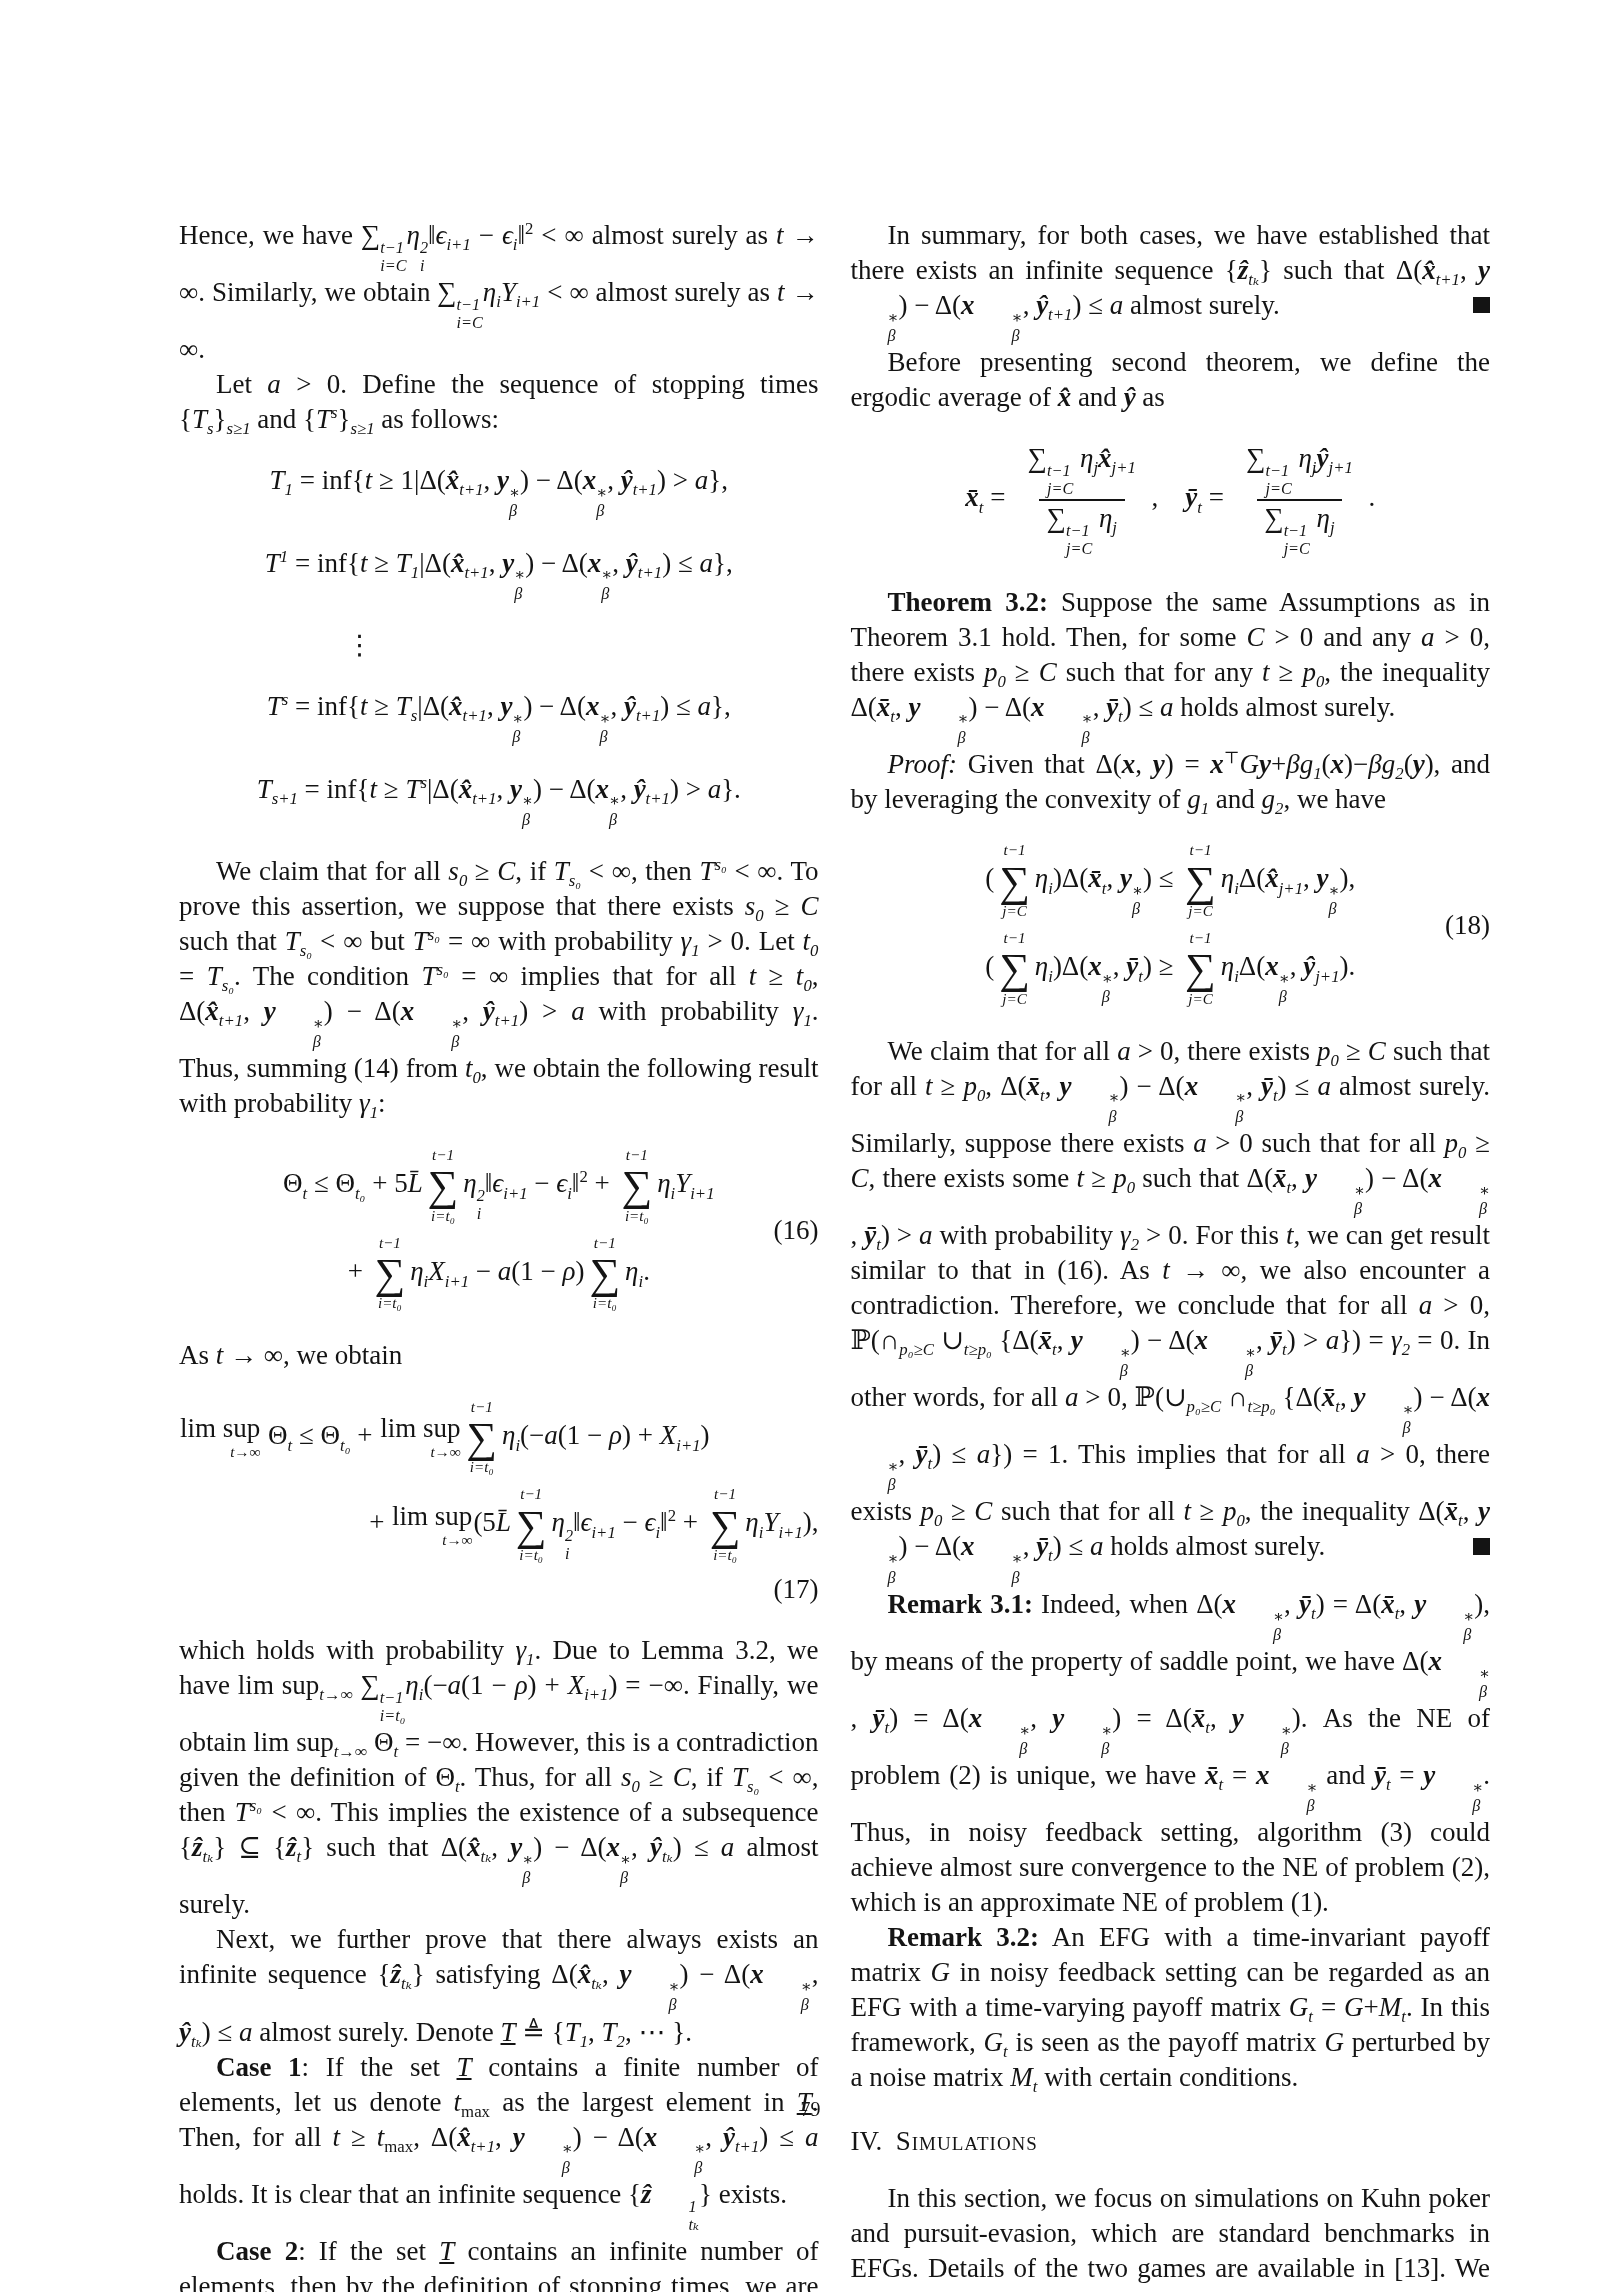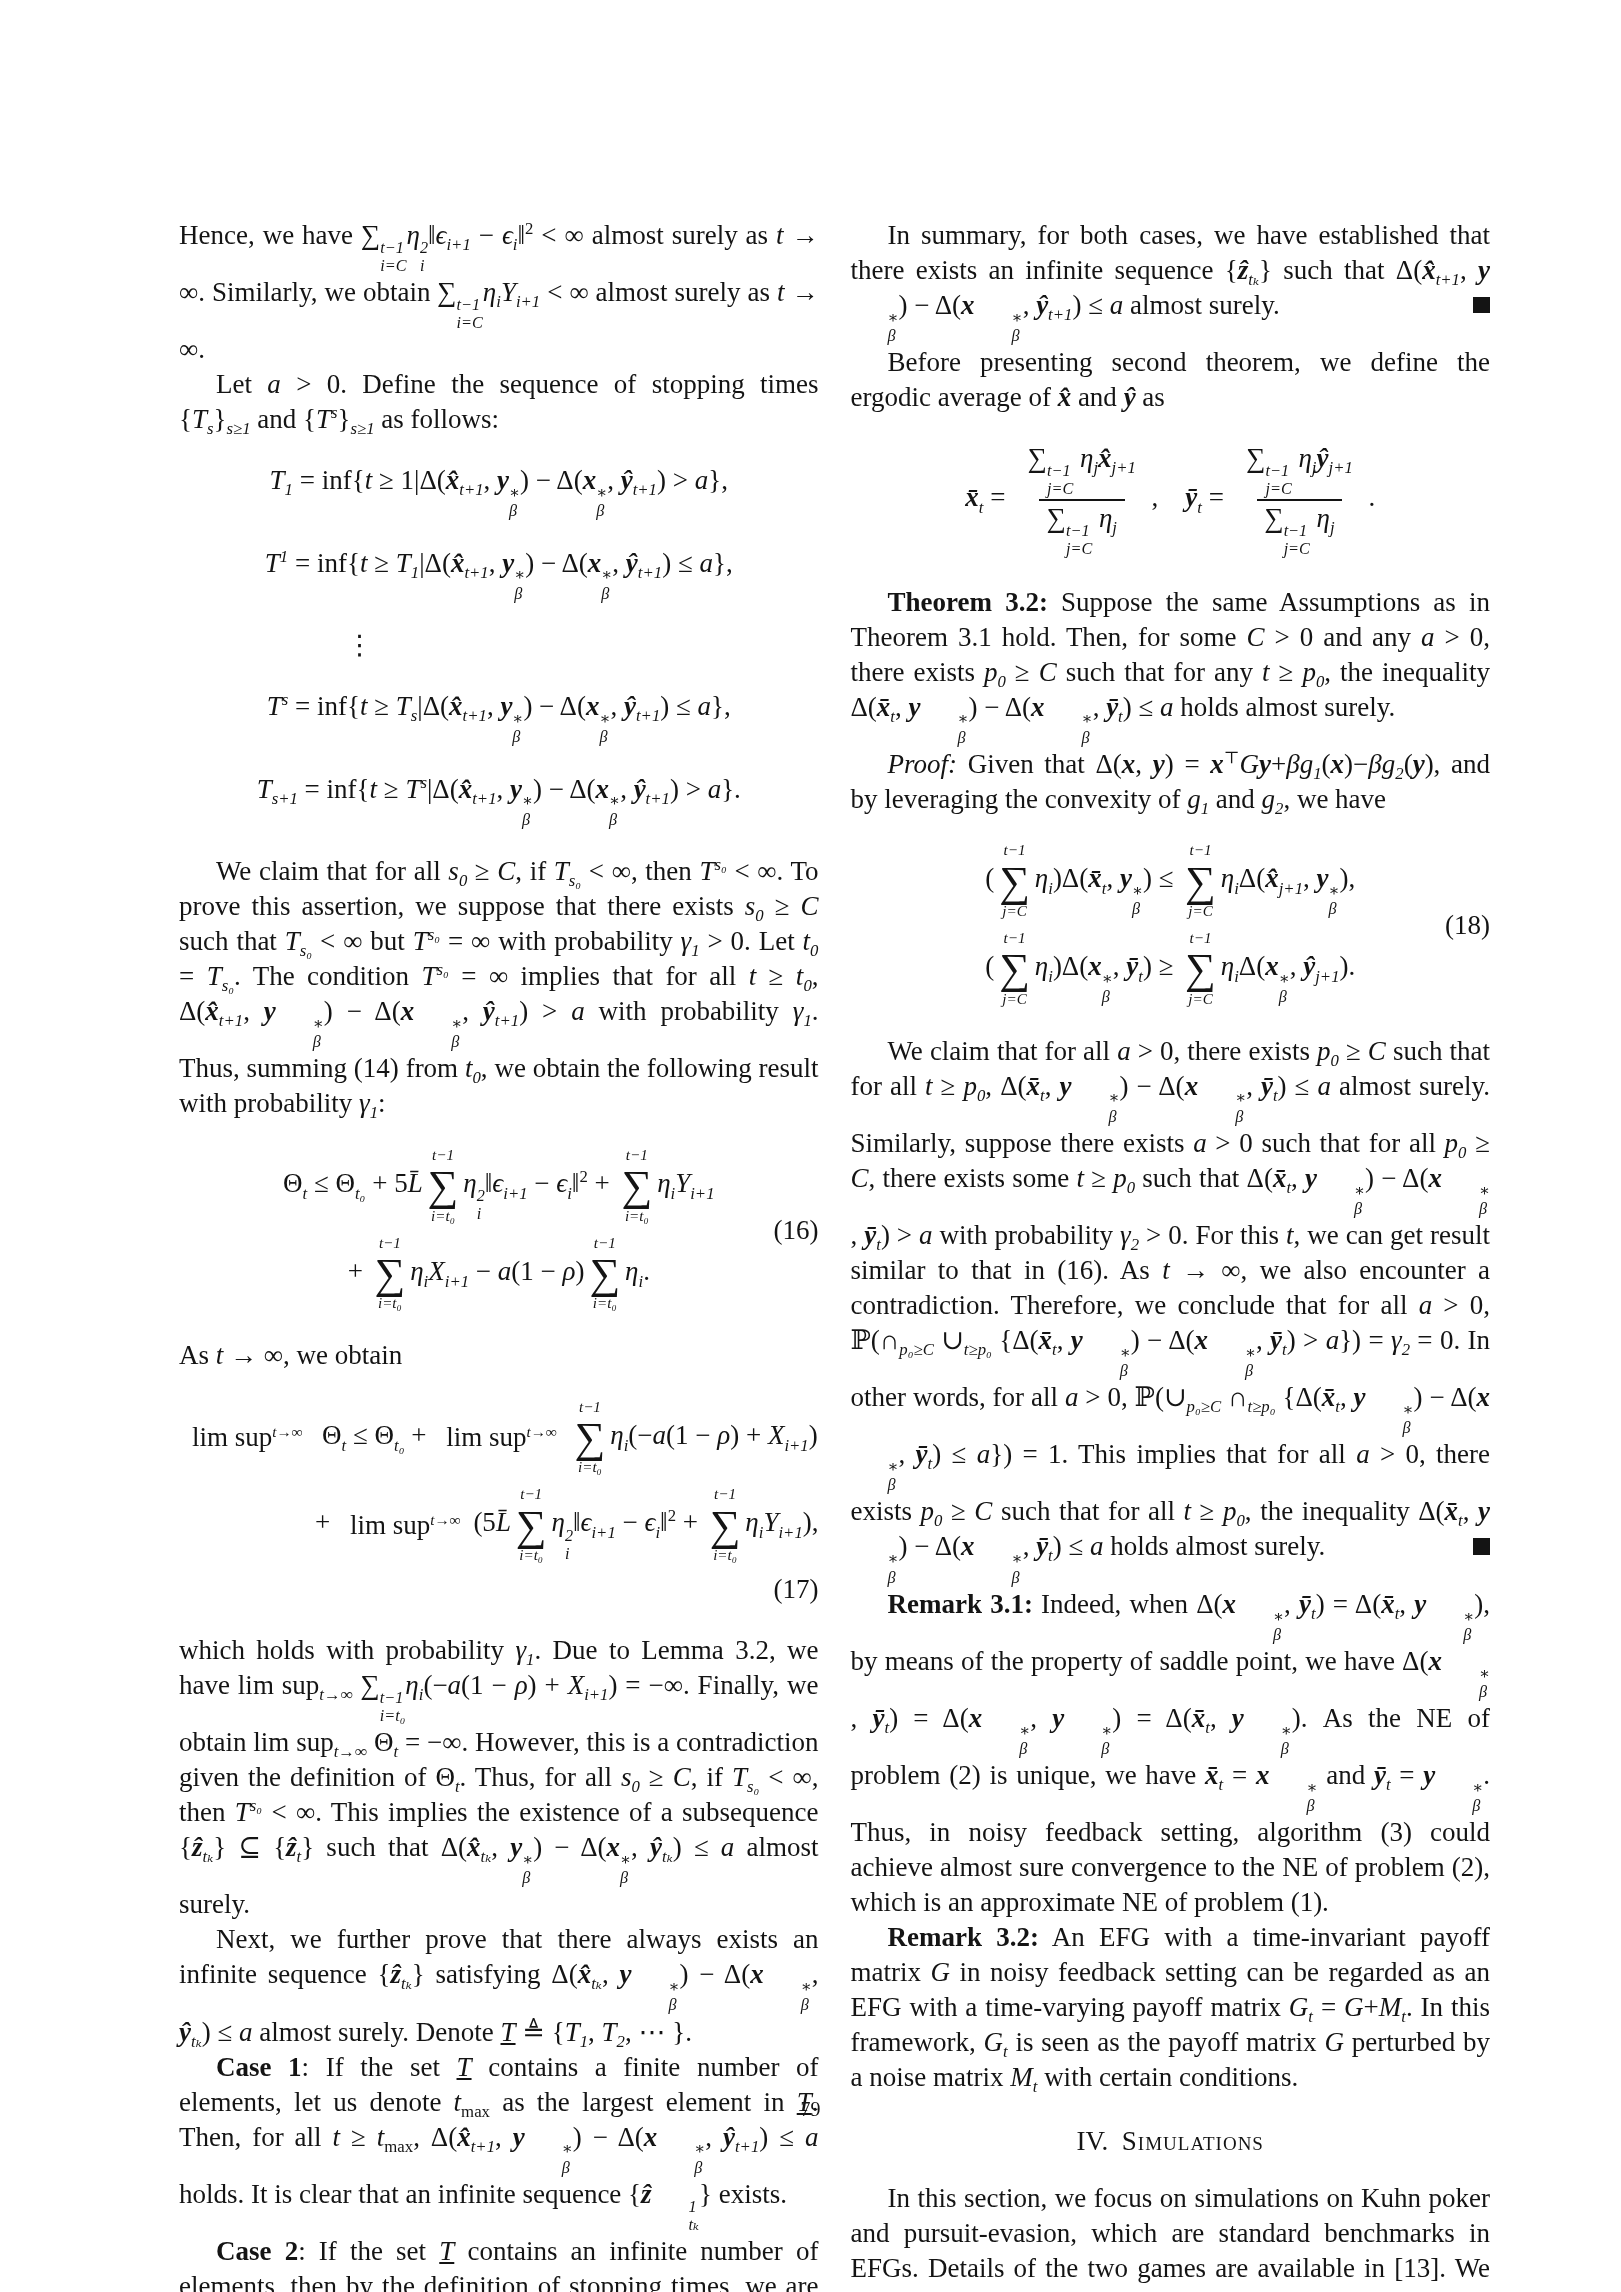--- a/index.html
+++ b/index.html
@@ -20,37 +20,37 @@
   .t-bi{font-weight:bold;font-style:italic;}
   .t-ul{font-style:italic;text-decoration:underline;}
   .ss{display:inline-flex;flex-direction:column;align-items:flex-start;
       font-size:.6em;line-height:1.12;vertical-align:-0.55em;font-style:italic;}
   .ss .up,.ss .dn{display:block;}
   .sum{display:inline-flex;flex-direction:column;align-items:center;
        vertical-align:middle;margin:0 4.9px;line-height:1;}
   .sum .s-top{font-size:.56em;line-height:1.15;font-style:italic;}
   .sum .s-sym{font-size:1.6em;line-height:1;}
   .sum .s-bot{font-size:.56em;line-height:1.15;font-style:italic;}
-  .under{display:inline-flex;flex-direction:row;align-items:flex-start;
-       vertical-align:middle;margin:0 13px;line-height:1;}
+  .under{display:inline-flex;flex-direction:column;align-items:flex-end;
+       vertical-align:middle;margin:0 1px;line-height:1;}
   .under .u-v{line-height:1.05;}
   .under .u-t{font-size:.56em;line-height:1.2;font-style:italic;}
   .frac{display:inline-flex;flex-direction:column;align-items:center;
        vertical-align:middle;margin:0 7.8px;line-height:1.25;}
   .frac .f-n,.frac .f-d{padding:1px 7.8px;white-space:nowrap;}
   .frac .f-d{border-top:2px solid #141414;}
   .eq{position:relative;margin:25.5px 0;}
   .eq.pad-no{padding-bottom:43px;}
   .eq-lines{display:flex;flex-direction:column;gap:9.8px;}
   .eq-line{line-height:1.3;}
   .al-c{text-align:center;} .al-l{text-align:left;} .al-r{text-align:right;}
   .eq-no{position:absolute;right:0;top:50%;transform:translateY(-50%);}
   .eq-no.at-bottom{top:auto;bottom:0;transform:none;}
   .qed{float:right;width:16.7px;height:16.7px;background:#141414;margin-top:8.8px;}
-  .sec-head{text-align:center;margin:29px 0 21.6px;}
+  .sec-head{margin:29px 0 21.6px;}
   .sec-head .sc{font-variant:small-caps;letter-spacing:1px;}
   .page-number{position:absolute;top:2098px;left:0;right:0;text-align:center;font-size:20px;}
 </style>
 </head>
 <body>
 
 <div class="page">
   <div class="cols">
     <div class="col" id="col-left">
         <p class="para"><span>Hence, we have ∑</span><span class="ss">

